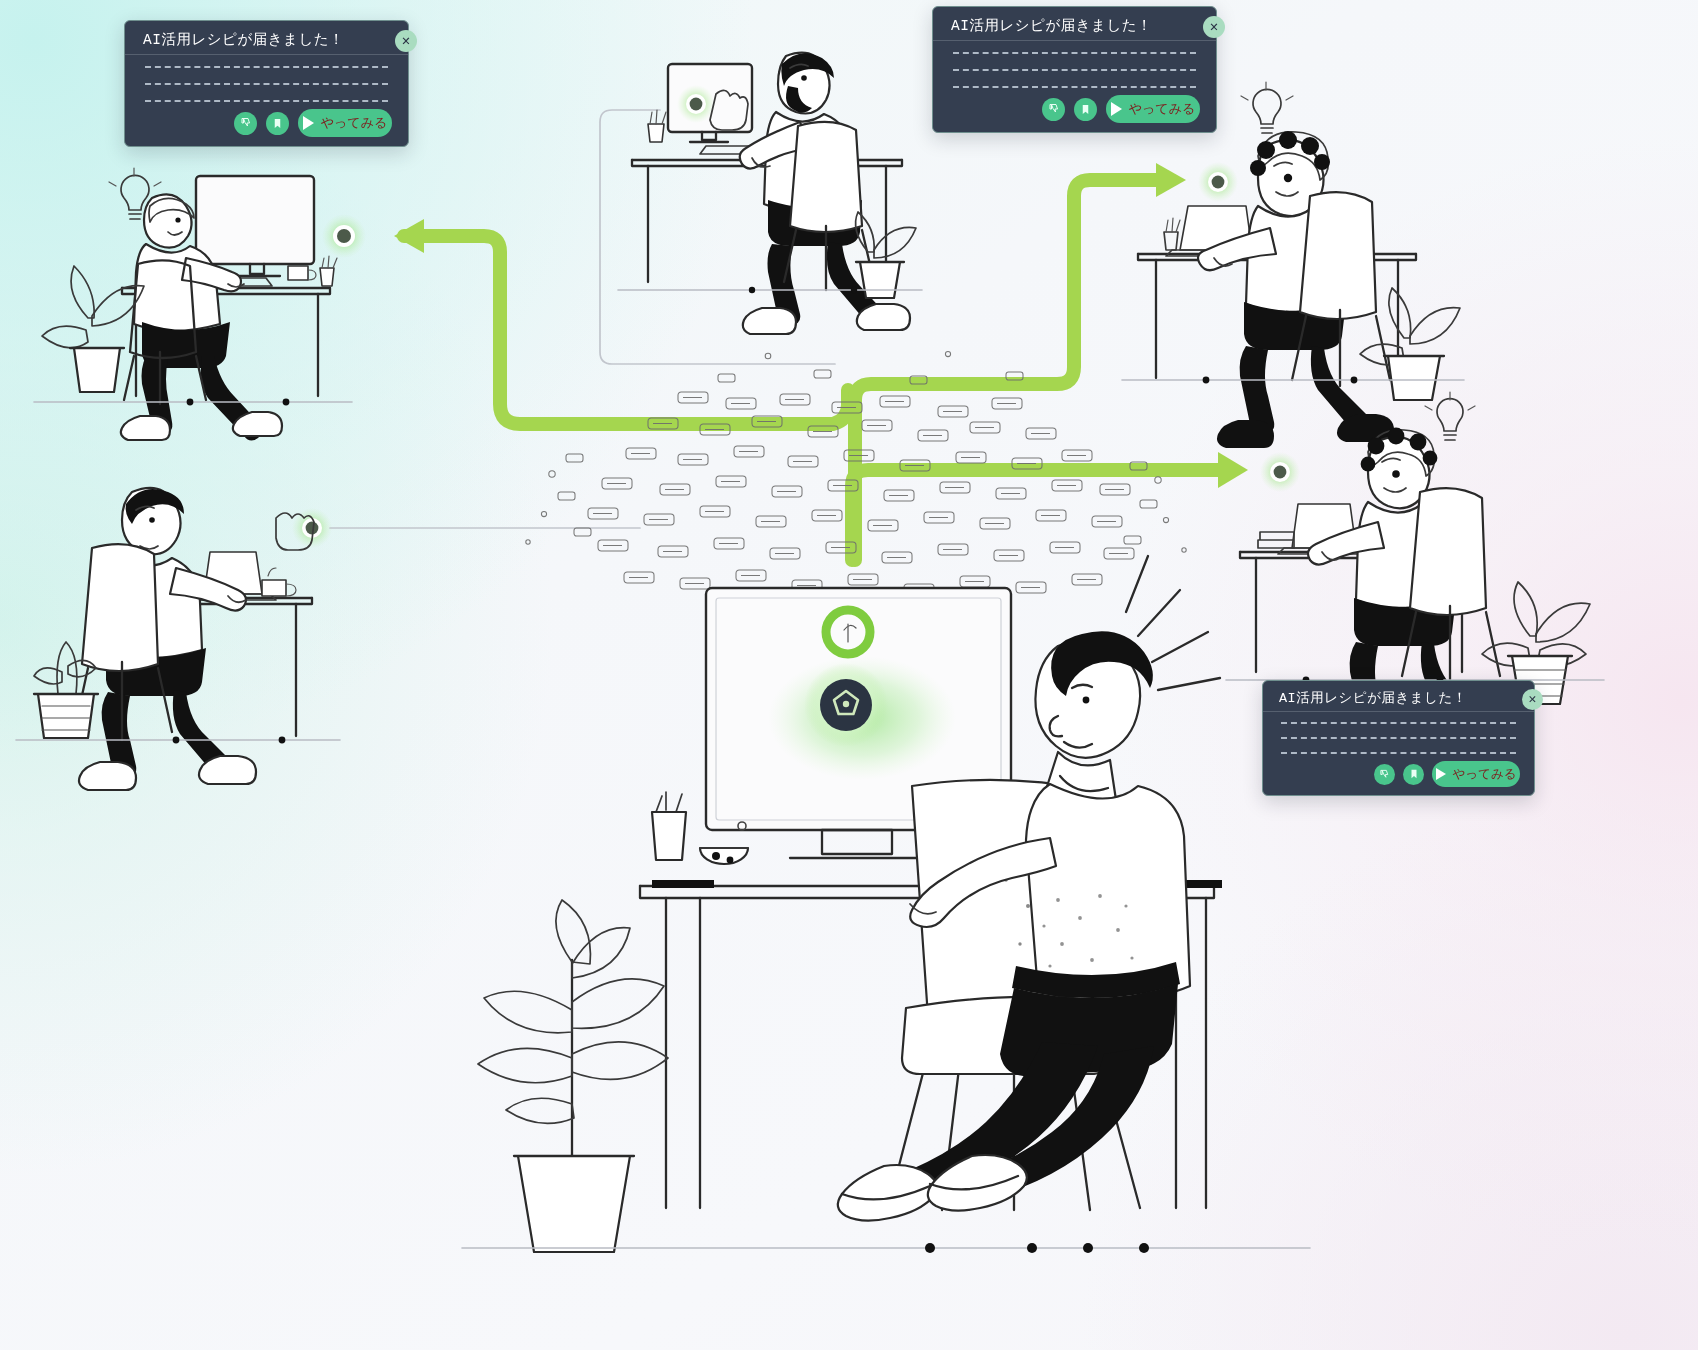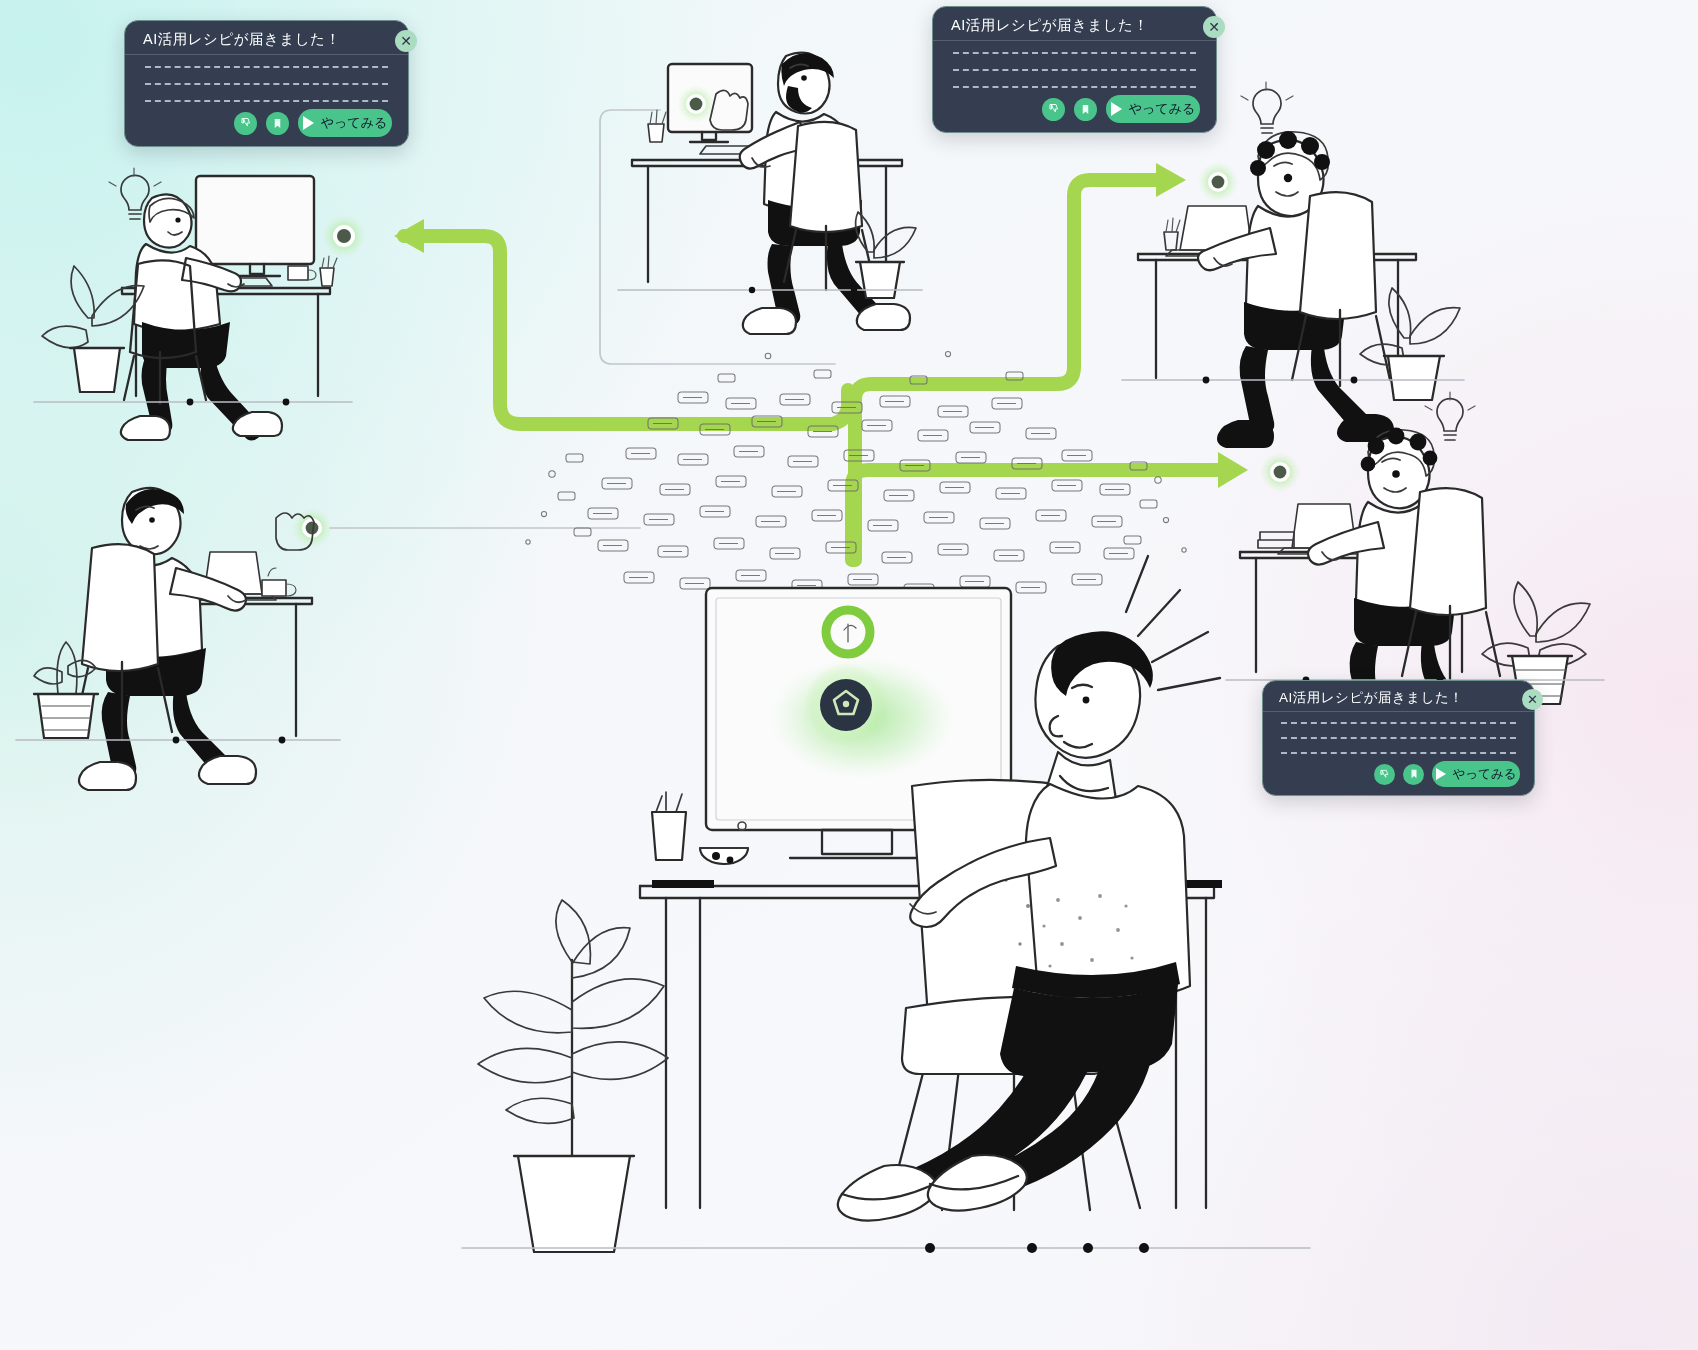--- a/index.html
+++ b/index.html
@@ -37,23 +37,24 @@
   .floorline { fill: none; stroke: #b9bcc4; stroke-width: 1.6; stroke-linecap: round; }
   .guide { fill: none; stroke: #c2c6cd; stroke-width: 1.7; stroke-linecap: round; stroke-linejoin: round; }
   .flow { fill: none; stroke: #a5d64f; stroke-width: 14; stroke-linecap: round; stroke-linejoin: round; }
   .flowhead { fill: #a5d64f; }
 
   
   .card {
     position: absolute;
     background: #343e50;
     border: 1.5px solid #6f8f8e;
-    border-radius: 14px;
+    border-radius: 6px;
     z-index: 40;
     box-shadow: 0 6px 20px rgba(20,30,45,0.18);
+    font-family: Liberation Mono, monospace;
   }
   .card-title {
     color: #ffffff;
     letter-spacing: .5px;
     white-space: nowrap;
     border-bottom: 1px solid #56606f;
   }
   .card-body { display: flex; flex-direction: column; }
   .dashline {
     border-top-style: dashed;
@@ -64,21 +65,21 @@
   .round-btn {
     background: #49c58c;
     border-radius: 50%;
     display: flex; align-items: center; justify-content: center;
     color: #e9fff5;
   }
   .cta {
     background: #49c58c;
     border-radius: 999px;
     display: flex; align-items: center; justify-content: center;
-    color: #0f172a;
+    color: #7f1d1d;
     white-space: nowrap;
     gap: 7px;
   }
   .cta .tri {
     width: 0; height: 0;
     border-left: 11px solid #ffffff;
     border-top: 7px solid transparent;
     border-bottom: 7px solid transparent;
   }
   .closebtn {

